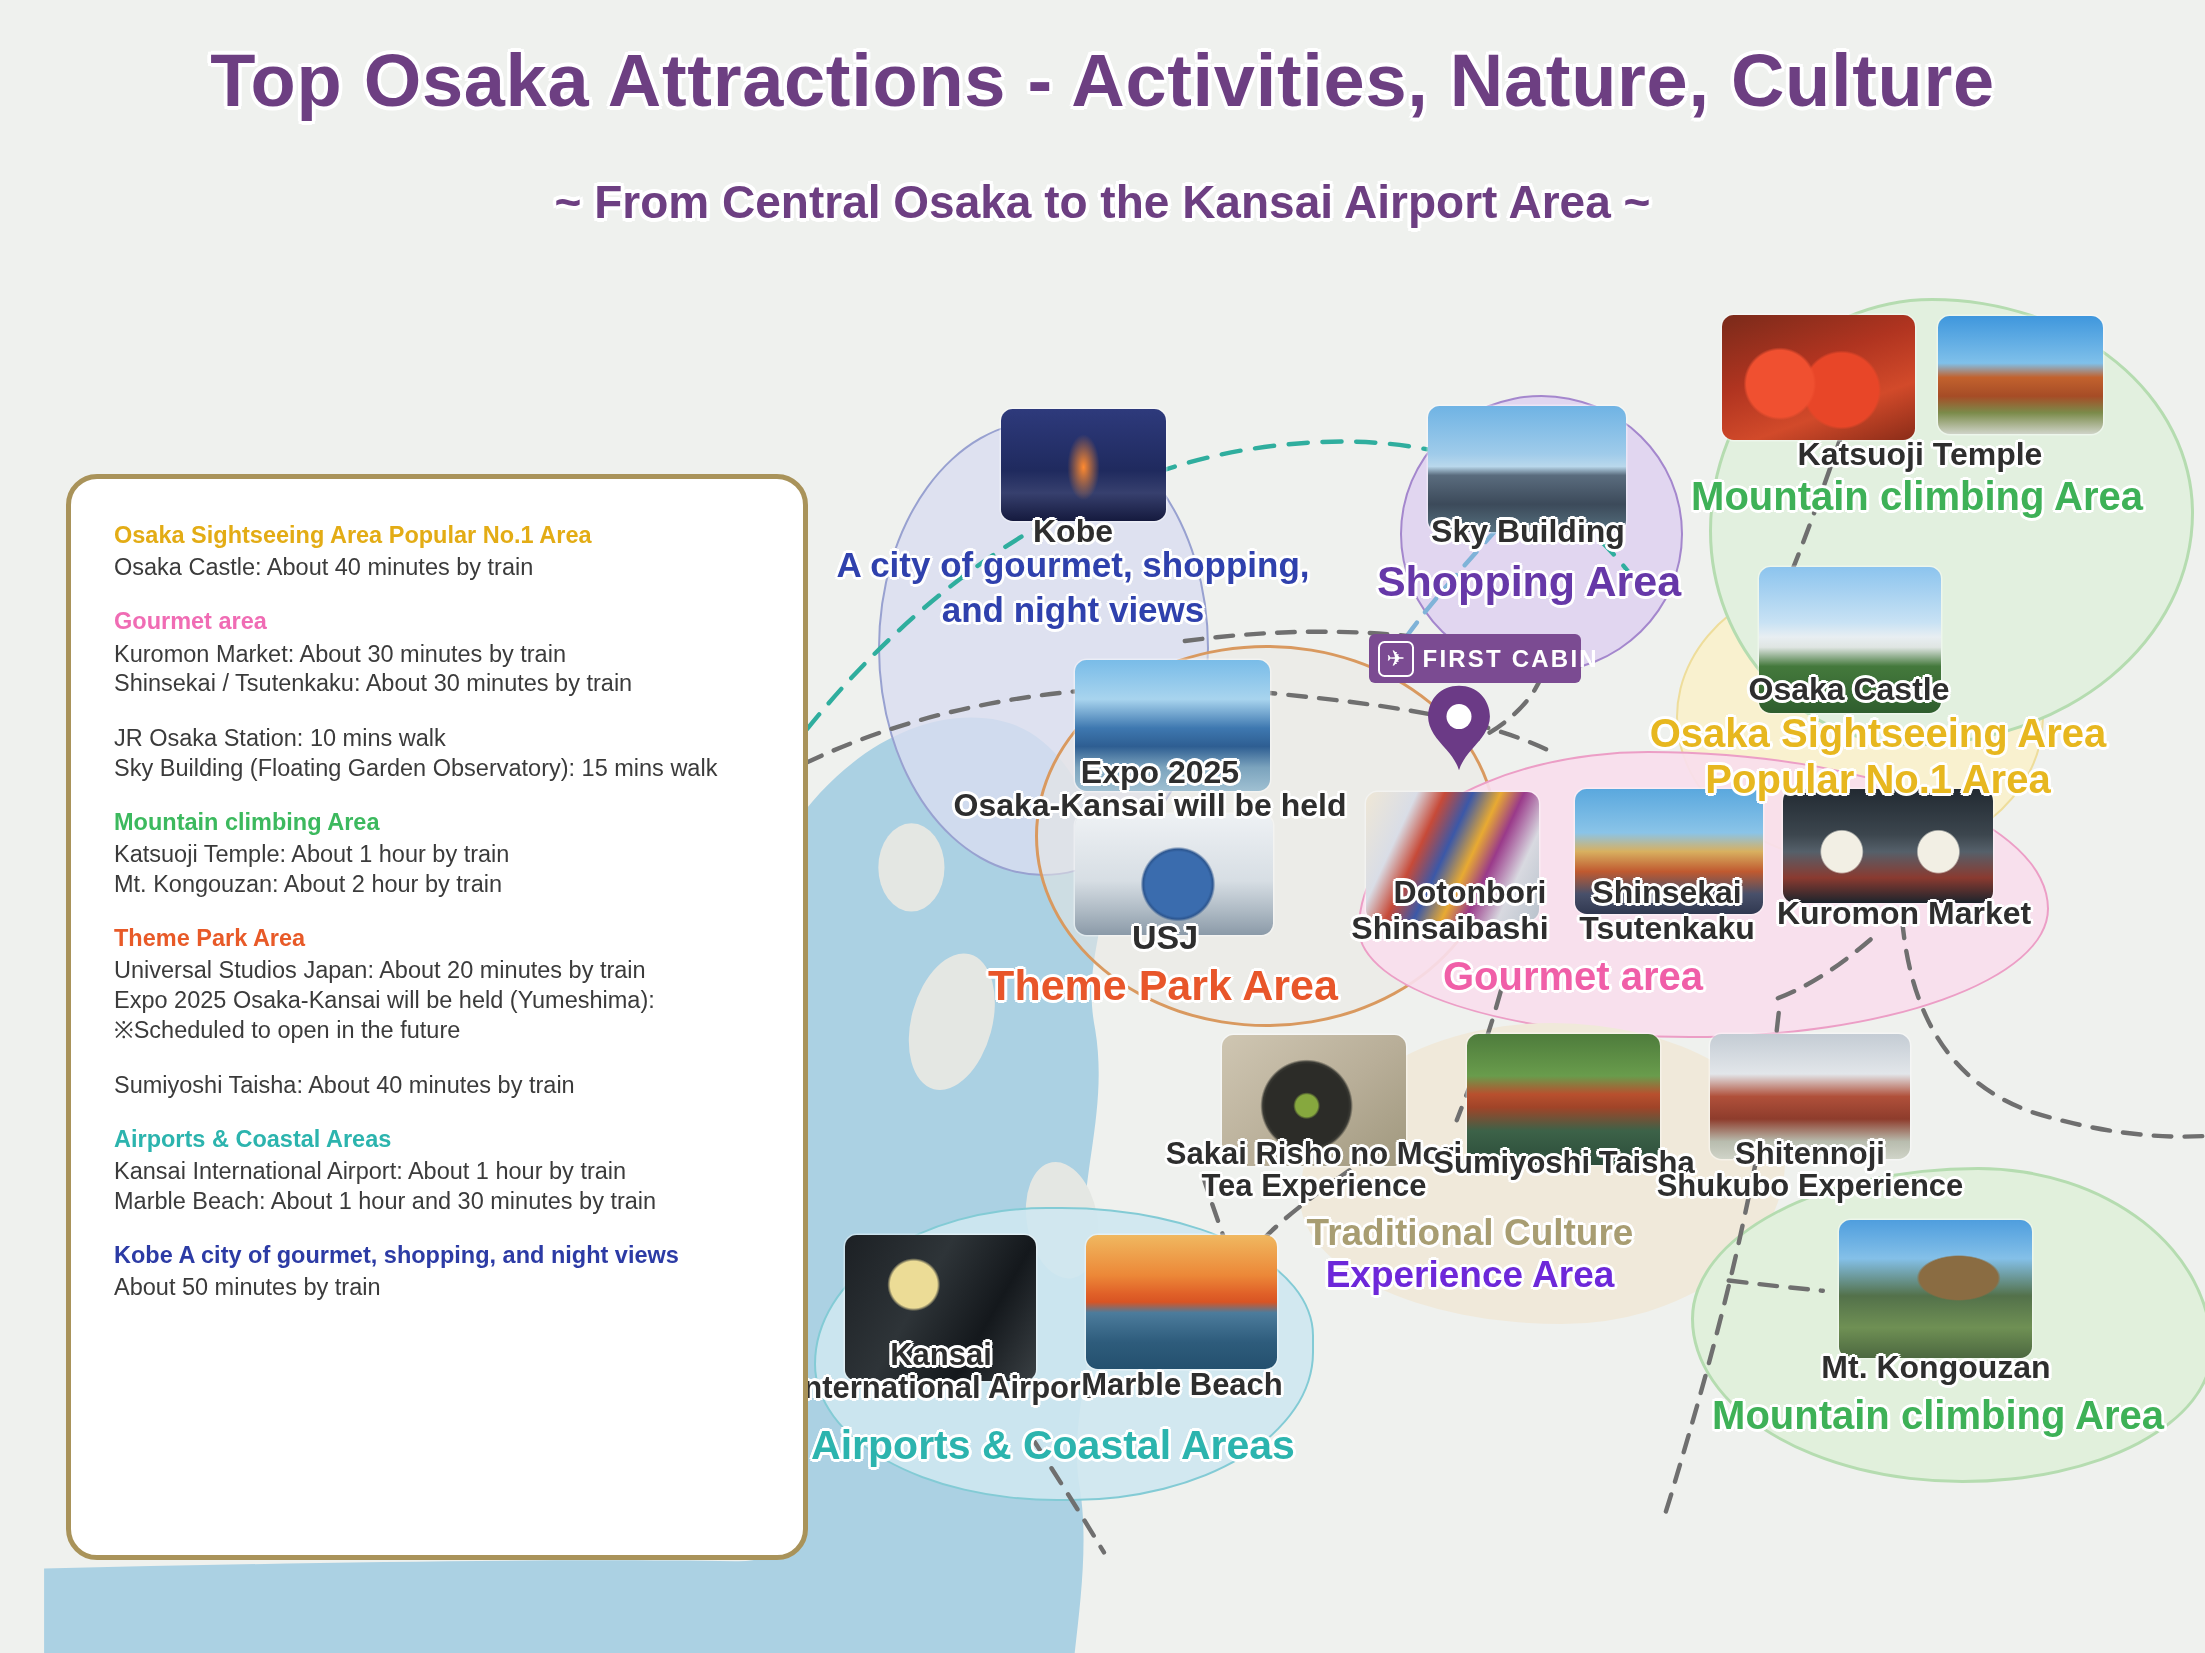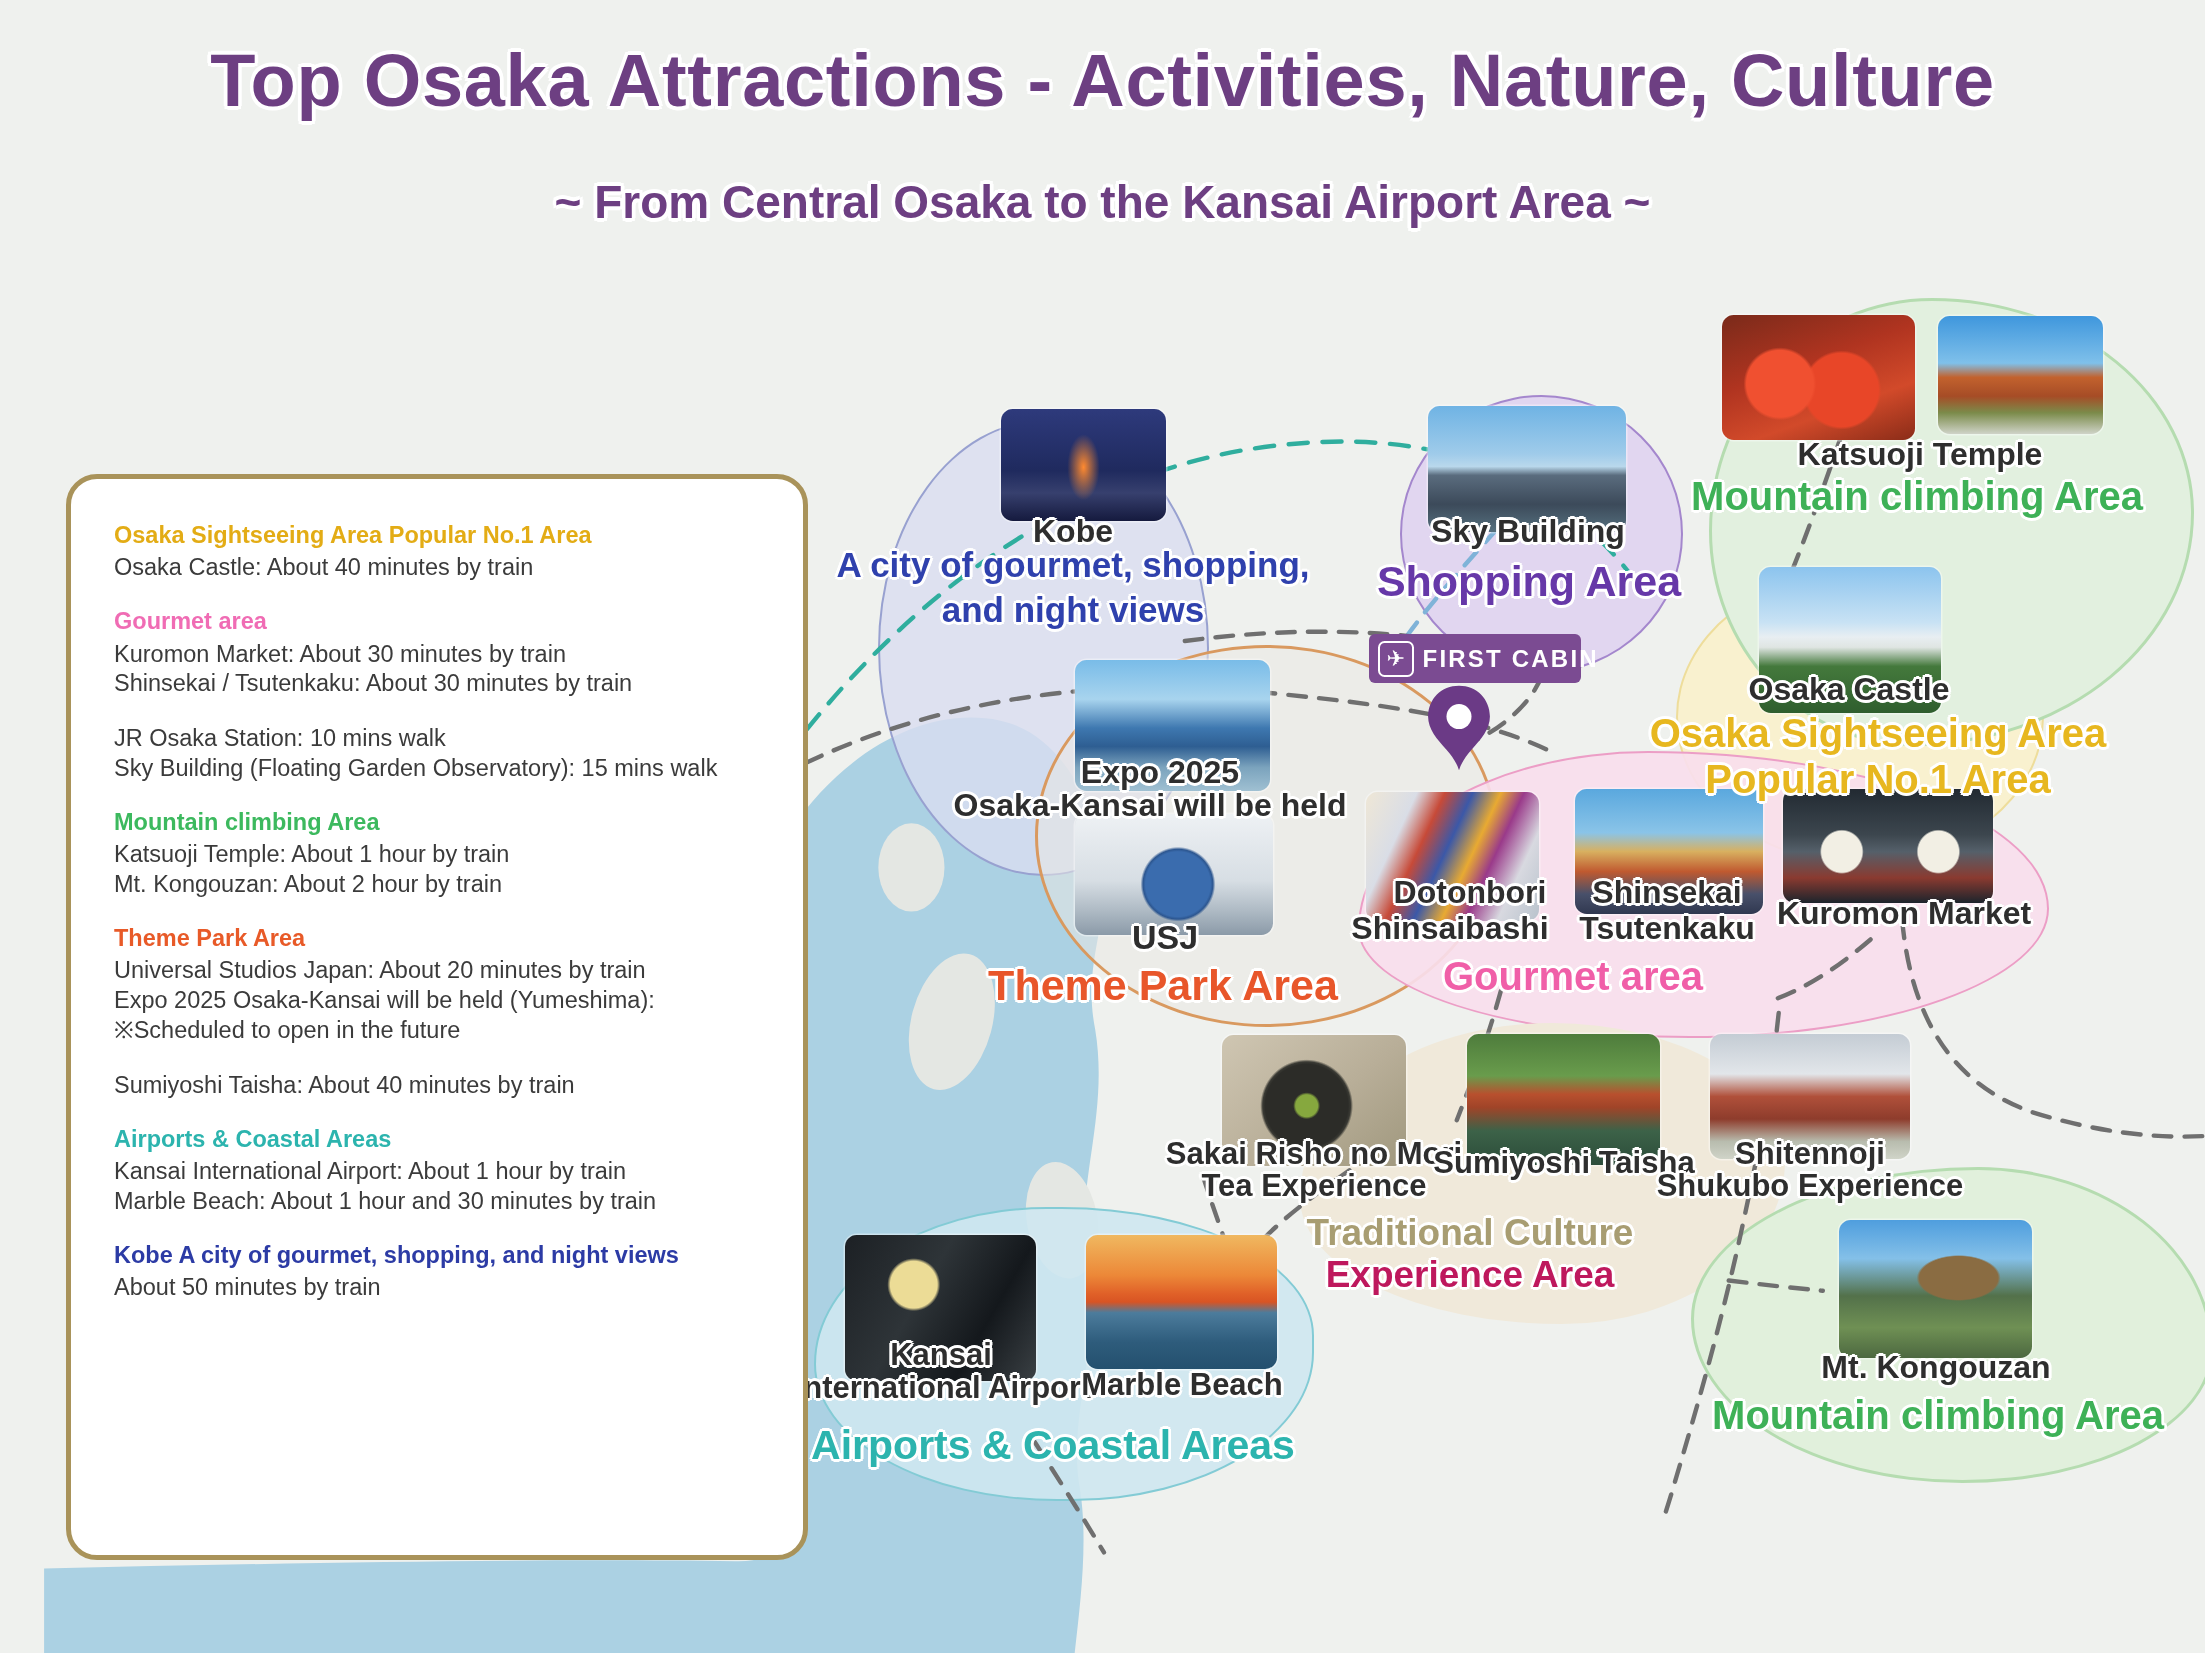--- a/index.html
+++ b/index.html
@@ -210,21 +210,21 @@
 
   <div class="ph ph-tea" style="left:1222px;top:1035px;width:184px;height:131px;"></div>
   <div class="cap outl2" style="left:1314px;top:1138px;font-size:31px;">Sakai Risho no Mori</div>
   <div class="cap outl2" style="left:1314px;top:1170px;font-size:31px;">Tea Experience</div>
   <div class="ph ph-sumi" style="left:1467px;top:1034px;width:193px;height:131px;"></div>
   <div class="cap outl2" style="left:1564px;top:1147px;font-size:31px;">Sumiyoshi Taisha</div>
   <div class="ph ph-shiten" style="left:1710px;top:1034px;width:200px;height:125px;"></div>
   <div class="cap outl2" style="left:1810px;top:1138px;font-size:31px;">Shitennoji</div>
   <div class="cap outl2" style="left:1810px;top:1170px;font-size:31px;">Shukubo Experience</div>
   <div class="arealabel outl2" style="left: 1470px; top: 1214px; font-size: 37px; color: rgb(168, 157, 114);">Traditional Culture</div>
-  <div class="arealabel outl2" style="left: 1470px; top: 1256px; font-size: 37px; color: #be185d;">Experience Area</div>
+  <div class="arealabel outl2" style="left: 1470px; top: 1256px; font-size: 37px; color: #6d28d9;">Experience Area</div>
 
   <div class="ph ph-airport" style="left:845px;top:1235px;width:191px;height:146px;"></div>
   <div class="cap outl2" style="left:941px;top:1339px;font-size:31px;">Kansai</div>
   <div class="cap outl2" style="left:943px;top:1372px;font-size:31px;">International Airport</div>
   <div class="ph ph-marble" style="left:1086px;top:1235px;width:191px;height:134px;"></div>
   <div class="cap outl2" style="left:1182px;top:1369px;font-size:31px;">Marble Beach</div>
   <div class="arealabel outl2" style="left: 1053px; top: 1425px; font-size: 41px; color: rgb(44, 180, 174);">Airports &amp; Coastal Areas</div>
 
   <div class="ph ph-kongo" style="left:1839px;top:1220px;width:193px;height:138px;"></div>
   <div class="cap outl2" style="left:1936px;top:1351px;font-size:32px;">Mt. Kongouzan</div>

